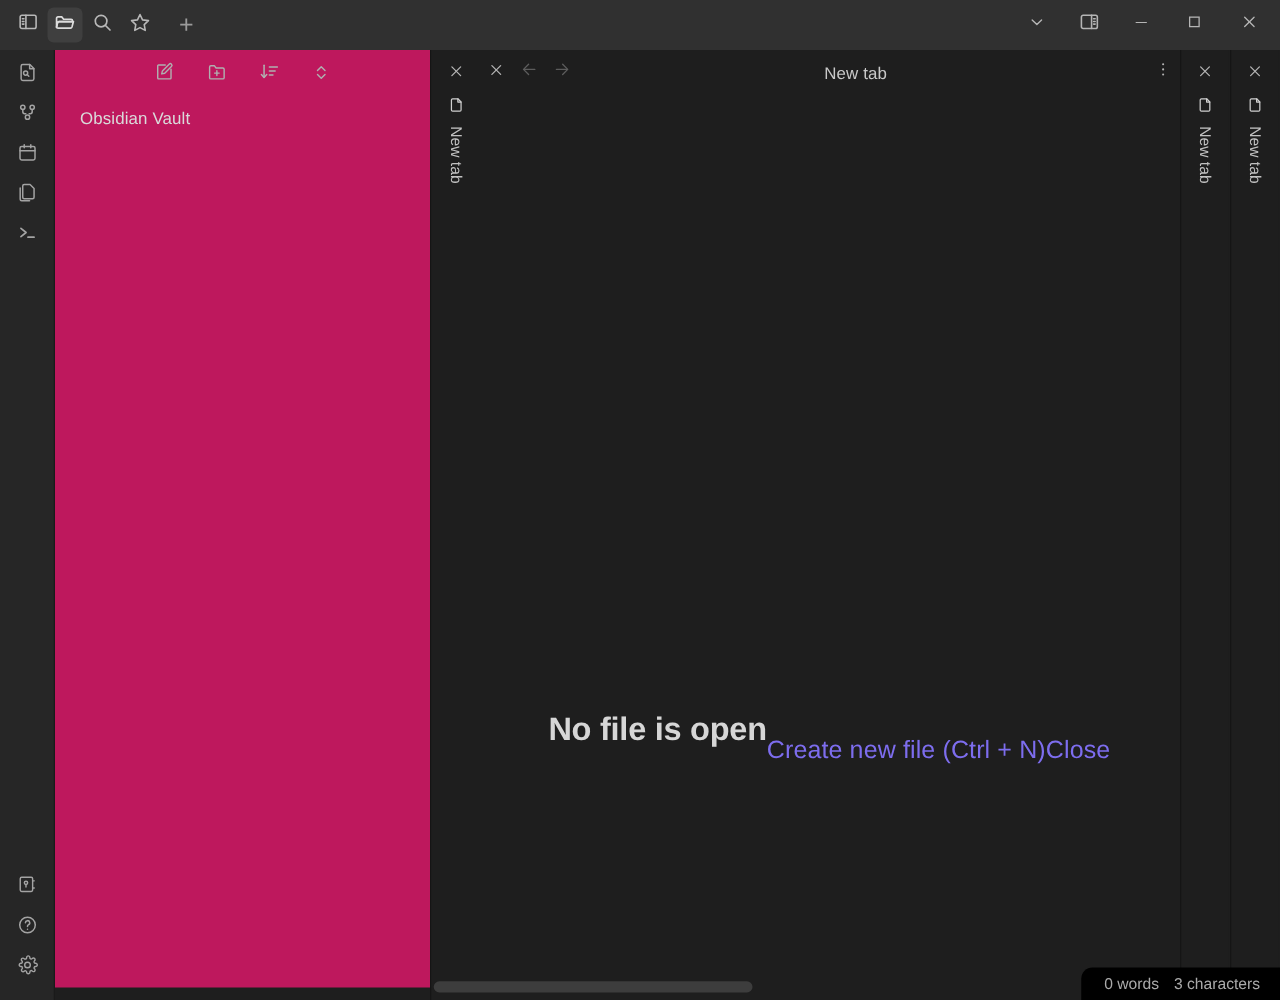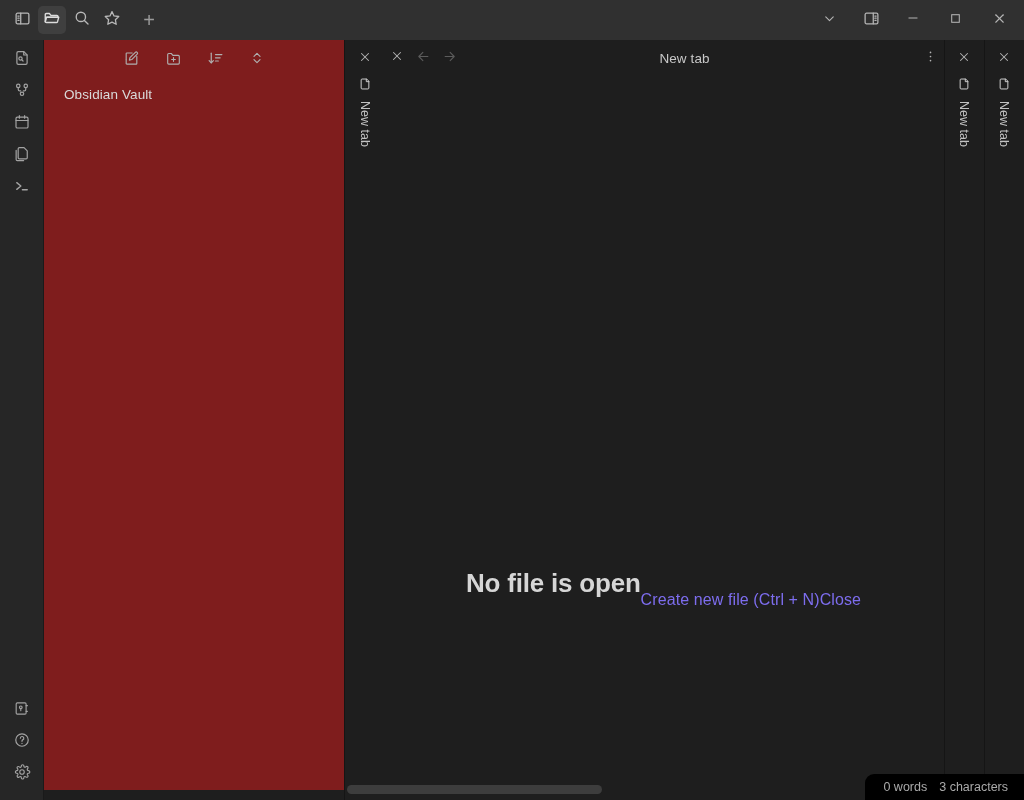--- a/index.html
+++ b/index.html
@@ -47,21 +47,21 @@
   .rail-top { padding-top:6px; display:flex; flex-direction:column; align-items:center; gap:4px; }
   .rail-bottom { margin-top:auto; padding-bottom:12px; display:flex; flex-direction:column; align-items:center; gap:4px; }
   .rail-btn {
     width:28px; height:28px; display:flex; align-items:center; justify-content:center;
     color:#a3a3a3; border-radius:4px;
   }
 
   
   .explorer {
     position:absolute; left:44px; top:40px; width:300px; height:750px;
-    background:#7f1d1d;
+    background:#be185d;
     display:flex; flex-direction:column;
   }
   .explorer-toolbar {
     height:36px; display:flex; align-items:center; justify-content:center; gap:18px;
     padding-top:4px;
   }
   .exp-btn {
     width:24px; height:24px; display:flex; align-items:center; justify-content:center;
     color:#b0b0b0;
   }
@@ -115,21 +115,21 @@
   .editor {
     position:absolute; left:40px; top:36px; width:559px; height:714px;
     display:flex; align-items:center;
     padding-top:300px;
     justify-content:center;
   }
   .empty-title {
     font-size:26px; font-weight:bold; color:#d6d6d6; letter-spacing:-0.2px;
   }
   .empty-link {
-    margin-top:34px; font-size:16px; color:#7d6dee; letter-spacing:0.1px;
+    margin-top:34px; font-size:20px; color:#7d6dee; letter-spacing:0.1px;
   }
   .empty-link.second { margin-top:34px; }
 
   
   .hscroll {
     position:absolute; left:1px; bottom:6px; width:598px; height:9px;
   }
   .hscroll-thumb {
     position:absolute; left:2px; top:0; width:255px; height:9px;
     background:#3d3d3d; border-radius:5px;

